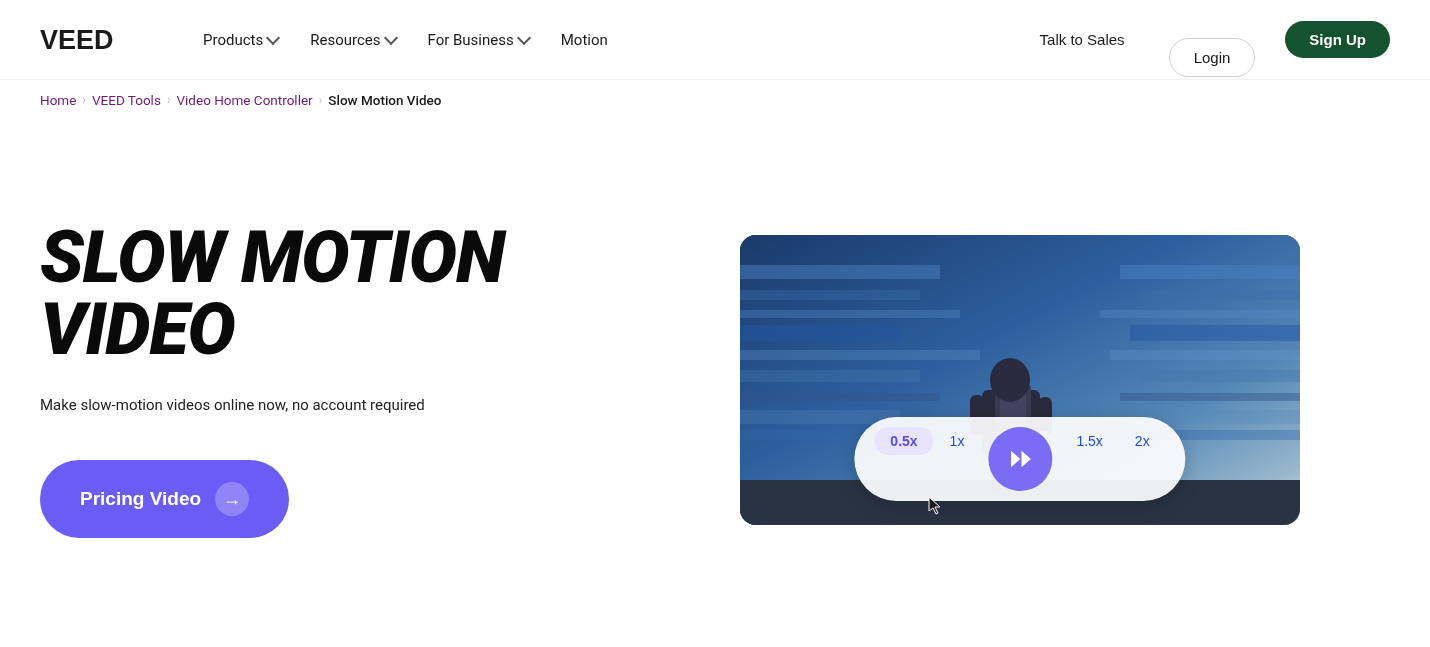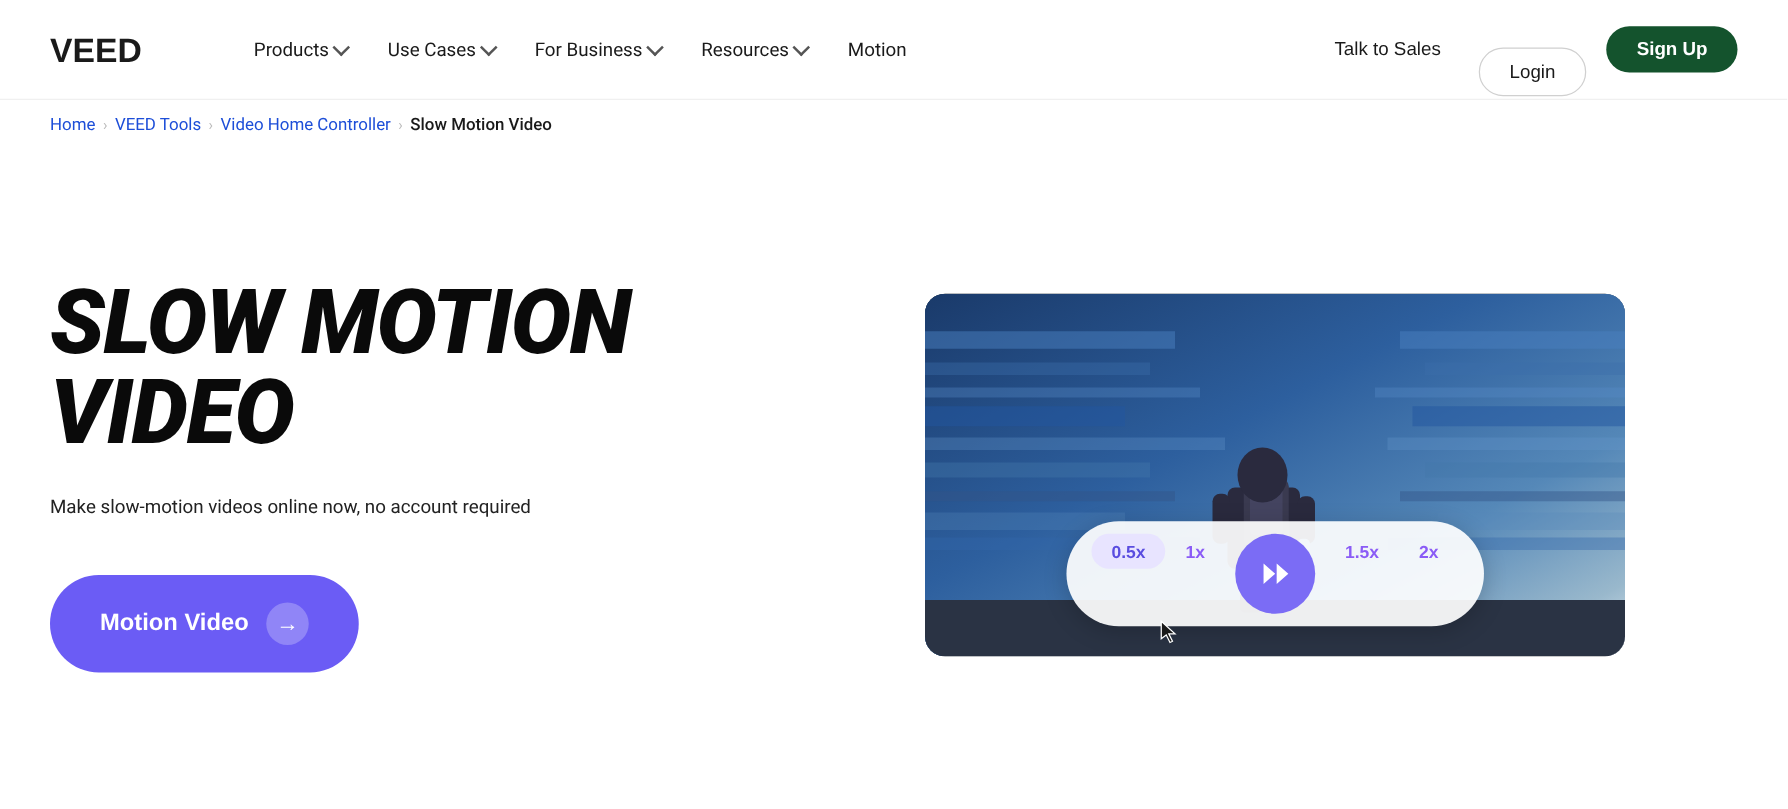--- a/index.html
+++ b/index.html
@@ -64,21 +64,21 @@
       border-right: 2px solid #555;
       border-bottom: 2px solid #555;
       transform: rotate(45deg);
       margin-top: -3px;
       display: inline-block;
     }
 
     .nav-actions {
       display: flex;
       align-items: center;
-      gap: 16px;
+      gap: 30px;
     }
 
     .btn-talk {
       font-size: 15px;
       font-weight: 500;
       color: #1a1a1a;
       background: none;
       border: none;
       cursor: pointer;
       padding: 8px 14px;
@@ -117,21 +117,21 @@
       color: #555;
       background: #fff;
     }
 
     .breadcrumb-sep {
       color: #bbb;
       font-size: 12px;
     }
 
     .breadcrumb-item {
-      color: #1d4ed8;
+      color: #701a75;
       cursor: pointer;
       text-decoration: none;
     }
 
     .breadcrumb-item.active {
       color: #1a1a1a;
       font-weight: 500;
       cursor: default;
     }
 
@@ -255,22 +255,22 @@
       bottom: 24px;
       left: 50%;
       transform: translateX(-50%);
       white-space: nowrap;
       box-shadow: 0 4px 20px rgba(0,0,0,0.2);
       z-index: 5;
     }
 
     .speed-btn {
       font-size: 14px;
-      font-weight: 700;
-      color: #8b5cf6;
+      font-weight: 400;
+      color: #1d4ed8;
       padding: 6px 16px;
       border-radius: 50px;
       cursor: pointer;
       background: none;
       border: none;
     }
 
     .speed-btn.active {
       background: #e8e4ff;
       color: #5a4de0;
@@ -315,29 +315,25 @@
       <text x="0" y="30" font-family="Arial Black, Arial" font-weight="900" font-size="32" fill="#1a1a1a">VEED</text>
     </svg>
   </div>
 
   <div class="nav-links">
     <div class="nav-item">
       <span>Products</span>
       <span class="chevron"></span>
     </div>
     <div class="nav-item">
-      <span>Use Cases</span>
+      <span>Resources</span>
       <span class="chevron"></span>
     </div>
     <div class="nav-item">
       <span>For Business</span>
-      <span class="chevron"></span>
-    </div>
-    <div class="nav-item">
-      <span>Resources</span>
       <span class="chevron"></span>
     </div>
     <div class="nav-item">
       <span>Motion</span>
     </div>
   </div>
 
   <div class="nav-actions">
     <button class="btn-talk">Talk to Sales</button>
     <button class="btn-login">Login</button>
@@ -354,21 +350,21 @@
   <span class="breadcrumb-sep">›</span>
   <span class="breadcrumb-item active">Slow Motion Video</span>
 </div>
 
 <div class="main-content">
 
   <div class="hero-left">
     <h1 class="hero-title">SLOW MOTION VIDEO</h1>
     <p class="hero-subtitle">Make slow-motion videos online now, no account required</p>
     <button class="btn-choose">
-      <span>Motion Video</span>
+      <span>Pricing Video</span>
       <span class="arrow-circle">→</span>
     </button>
   </div>
 
   <div class="hero-right">
     <div class="video-preview">
       <div class="video-bg">
 
         <svg width="100%" height="100%" viewBox="0 0 560 290" xmlns="http://www.w3.org/2000/svg" style="position:absolute;top:0;left:0;z-index:2;">
 

